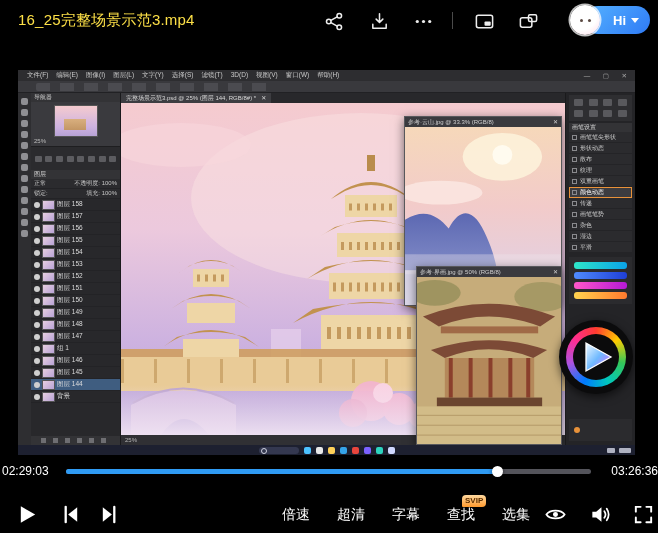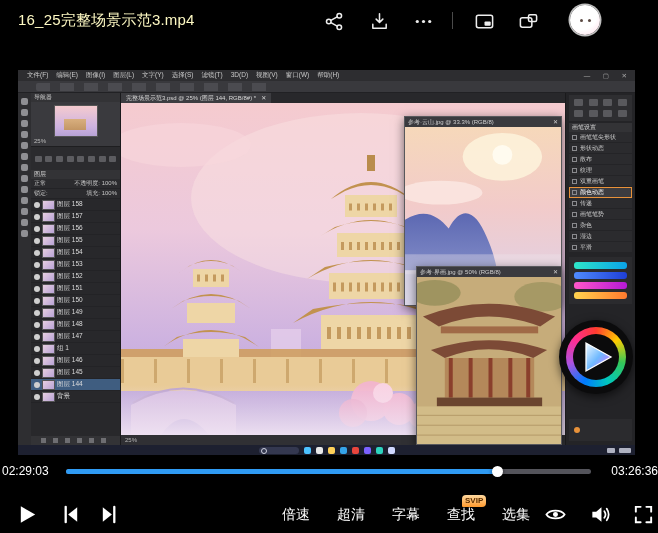--- a/index.html
+++ b/index.html
@@ -1,21 +1,21 @@
 <!DOCTYPE html>
 <html style="--blue: #2f9bf4; --badge: #ff9a2e; --avatarblue: #2f7bf6;"><head>
 <meta charset="utf-8">
 <style>
   *{box-sizing:border-box;margin:0;padding:0}
   html,body{width:658px;height:533px;background:#000;overflow:hidden;
     font-family:"Liberation Sans",sans-serif;color:#fff;position:relative}
   button{background:none;border:none;padding:0;cursor:pointer;font-family:inherit;color:inherit}
 
   
-  .title{position:absolute;left:18px;top:11px;font-size:15px;color:#fef9c3;letter-spacing:.2px}
+  .title{position:absolute;left:18px;top:11px;font-size:15px;color:#fde047;letter-spacing:.2px}
   .hbtn{position:absolute;top:8px;width:26px;height:26px;display:flex;align-items:center;justify-content:center}
   .hbtn svg{width:21px;height:21px;stroke:#ededed;fill:none;stroke-width:1.6;stroke-linecap:round;stroke-linejoin:round}
   .hdivider{position:absolute;left:452px;top:12px;width:1px;height:17px;background:#4a4a4a}
   .avatar-wrap{position:absolute;right:8px;top:5px;width:80px;height:30px}
   .pill{position:absolute;left:14px;top:1px;right:0;height:28px;border-radius:14px;
     background:linear-gradient(135deg,#55b2ff,var(--avatarblue,#2f7bf6));
     display:flex;align-items:center;justify-content:flex-end;gap:5px;padding-right:11px;
     font-size:13px;font-weight:700;color:#fff}
   .chev{width:0;height:0;border-left:4px solid transparent;border-right:4px solid transparent;border-top:5px solid #fff}
   .avatar-circle{position:absolute;left:0;top:0;width:30px;height:30px;border-radius:50%;
@@ -150,20 +150,24 @@
     <rect x="11" y="11" width="6.5" height="4.5" rx="1" fill="#ededed" stroke="none"></rect>
   </svg>
 </button>
 <button class="hbtn" style="left:515px">
   <svg viewBox="0 0 22 22">
     <rect x="2.5" y="7" width="12" height="10" rx="2"></rect>
     <rect x="11" y="4" width="8.5" height="7" rx="1.5"></rect>
   </svg>
 </button>
 <div class="avatar-wrap">
+  <div class="pill">
+    <span>Hi</span>
+    <span class="chev"></span>
+  </div>
   <div class="avatar-circle"></div>
 </div>
 
 <div class="video">
 
   <div class="ps-menubar">
     <span id="psMenus" style="display:flex">
         <span class="ps-menu-item">文件(F)</span>
         <span class="ps-menu-item">编辑(E)</span>
         <span class="ps-menu-item">图像(I)</span>

